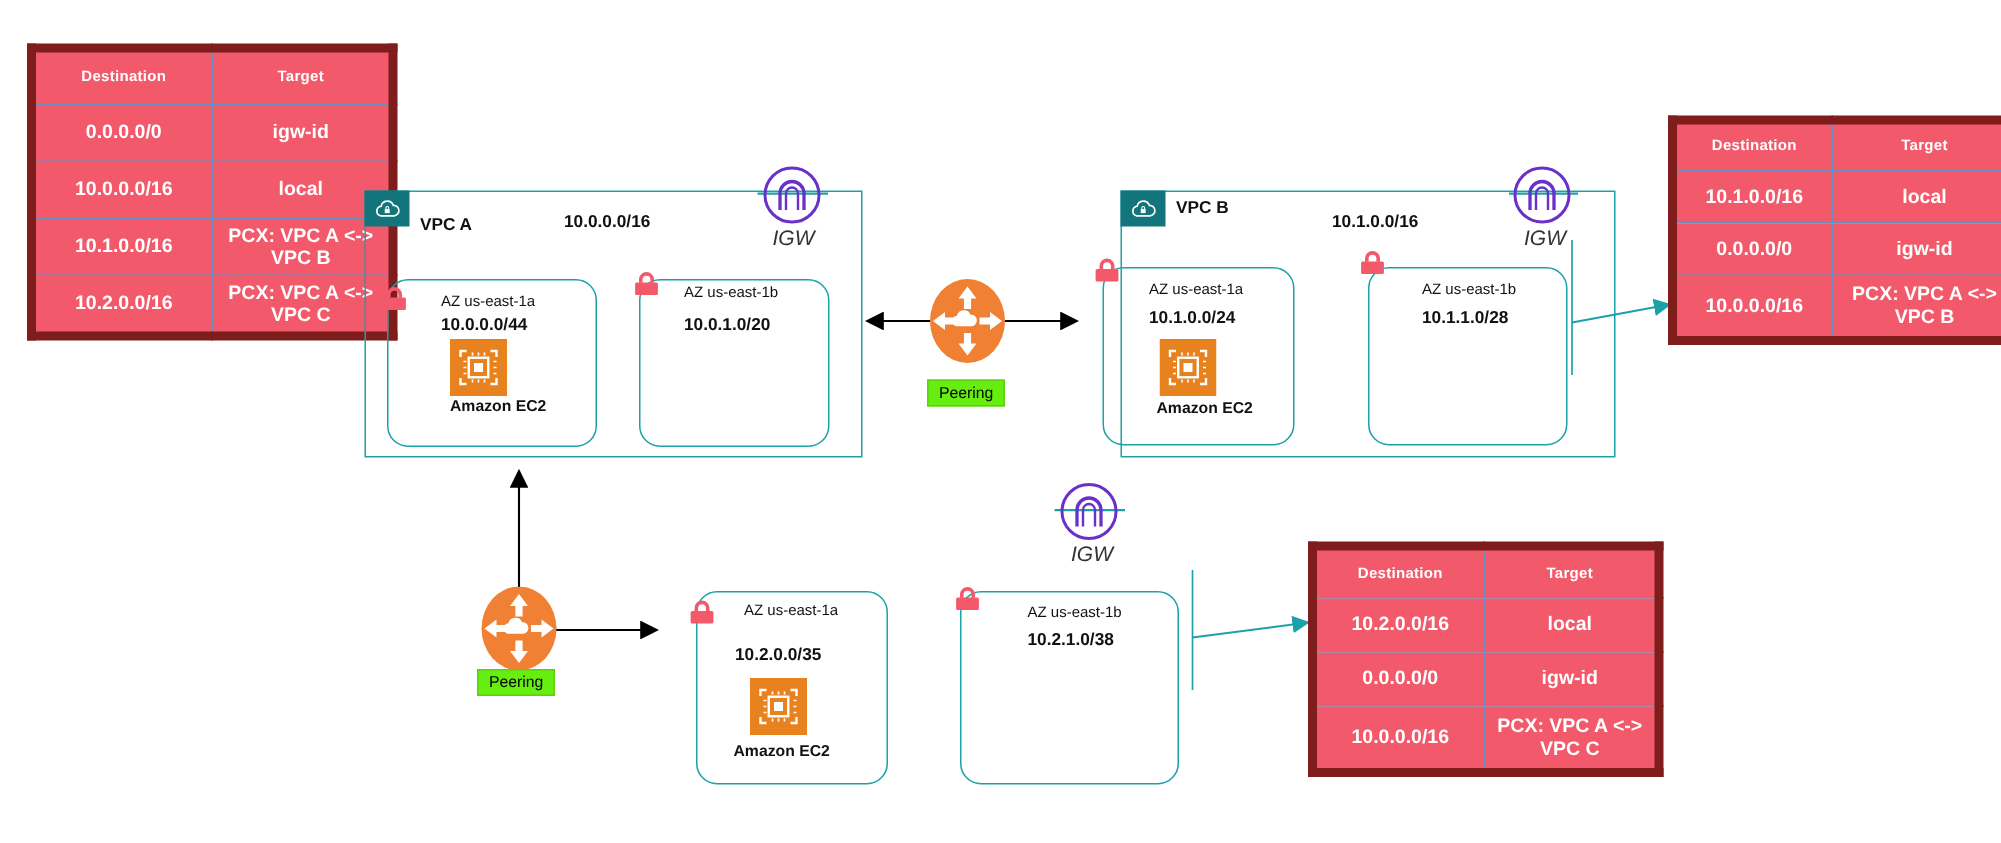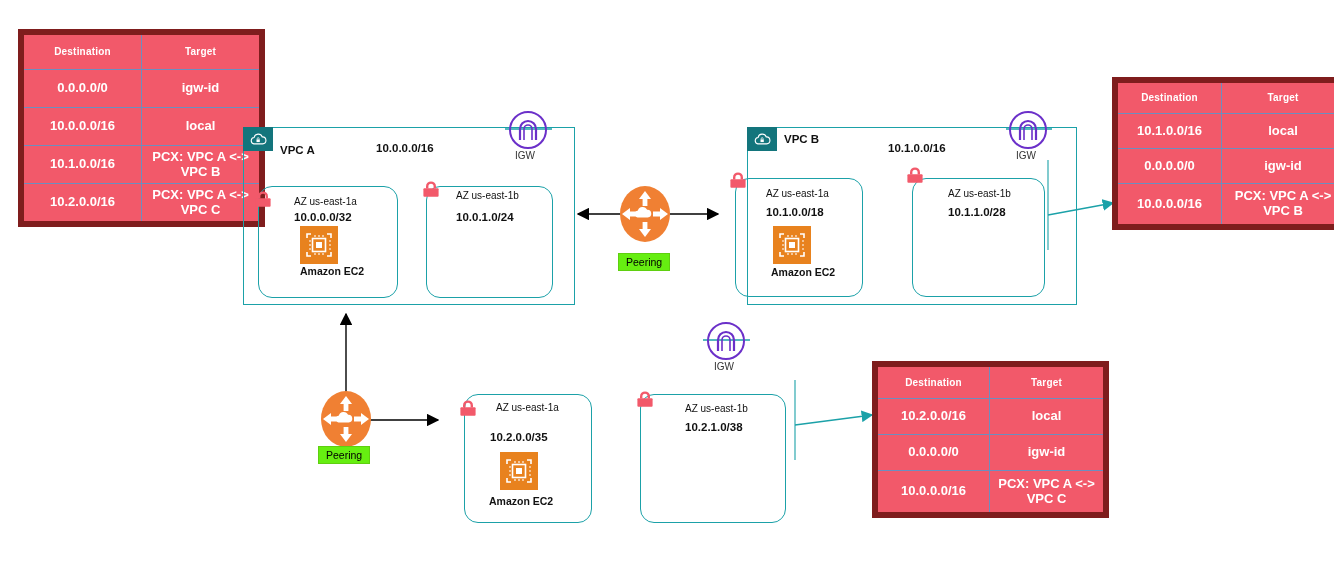--- a/index.html
+++ b/index.html
@@ -30,21 +30,21 @@
 
   
   .lock{position:absolute;width:22px;height:20px;}
 
   
   .ec2{position:absolute;width:38px;height:38px;}
   .ec2-label{position:absolute;font-size:10.5px;font-weight:bold;color:#111;white-space:nowrap;}
 
   
   .igw{position:absolute;width:40px;height:40px;}
-  .igw-label{position:absolute;font-size:10px;color:#333;}
+  .igw-label{position:absolute;font-size:14px;color:#333;font-style:italic;}
 
   
   .peer{position:absolute;width:52px;height:58px;}
   .peer-label{position:absolute;background:#66EE11;border:1px solid #5FCF10;
               font-size:10.5px;color:#000;padding:2px 7px;white-space:nowrap;}
 
   svg.lay{position:absolute;inset:0;width:1334px;height:562px;
           pointer-events:none;overflow:visible;}
 </style>
 </head>
@@ -164,21 +164,21 @@
   </div>
 
   <div class="subnet" style="left:258px;top:186px;width:138px;height:110px;"></div>
   <div class="lock" style="left:252px;top:190px;">
     <svg width="22" height="20" viewBox="0 0 22 20">
       <path d="M7.2,8.5 V6.4 a3.8,3.8 0 0,1 7.6,0 V8.5" fill="none" stroke="#F2596A" stroke-width="2.4"></path>
       <rect x="3.4" y="8.3" width="15.2" height="8.4" rx="1" fill="#F2596A"></rect>
     </svg>
   </div>
   <div class="sn-az" style="left:294px;top:196px;">AZ us-east-1a</div>
-  <div class="sn-cidr" style="left:294px;top:211px;">10.0.0.0/32</div>
+  <div class="sn-cidr" style="left:294px;top:211px;">10.0.0.0/44</div>
   <div class="ec2" style="left:300px;top:226px;">
     <svg width="38" height="38" viewBox="0 0 38 38">
       <rect x="0" y="0" width="38" height="38" fill="#E8821E"></rect>
       <path d="M27,8 h4 v4 M27,30 h4 v-4 M11,8 H7 v4 M11,30 H7 v-4" fill="none" stroke="#ffffff" stroke-width="1.6"></path>
       <rect x="12.5" y="12.5" width="13" height="13" fill="none" stroke="#ffffff" stroke-width="1.6"></rect>
       <rect x="16" y="16" width="6" height="6" fill="#ffffff"></rect>
       <g stroke="#ffffff" stroke-width="1.1">
         <path d="M15,11 v-2 M19,11 v-2 M23,11 v-2 M15,29 v-2 M19,29 v-2 M23,29 v-2"></path>
         <path d="M11,15 h-2 M11,19 h-2 M11,23 h-2 M29,15 h2 M29,19 h2 M29,23 h2"></path>
       </g>
@@ -187,21 +187,21 @@
   <div class="ec2-label" style="left:300px;top:265px;">Amazon EC2</div>
 
   <div class="subnet" style="left:426px;top:186px;width:125px;height:110px;"></div>
   <div class="lock" style="left:420px;top:180px;">
     <svg width="22" height="20" viewBox="0 0 22 20">
       <path d="M7.2,8.5 V6.4 a3.8,3.8 0 0,1 7.6,0 V8.5" fill="none" stroke="#F2596A" stroke-width="2.4"></path>
       <rect x="3.4" y="8.3" width="15.2" height="8.4" rx="1" fill="#F2596A"></rect>
     </svg>
   </div>
   <div class="sn-az" style="left:456px;top:190px;">AZ us-east-1b</div>
-  <div class="sn-cidr" style="left:456px;top:211px;">10.0.1.0/24</div>
+  <div class="sn-cidr" style="left:456px;top:211px;">10.0.1.0/20</div>
 
   <div class="igw" style="left:508px;top:110px;">
     <svg width="40" height="40" viewBox="0 0 40 40">
       <circle cx="20" cy="20" r="18" fill="none" stroke="#6B30C9" stroke-width="2"></circle>
       <path d="M12,30 V19 a8,8 0 0,1 16,0 V30" fill="none" stroke="#6B30C9" stroke-width="2.2"></path>
       <path d="M16,30 V19 a4,4 0 0,1 8,0 V30" fill="none" stroke="#6B30C9" stroke-width="1.6"></path>
     </svg>
   </div>
   <div class="igw-label" style="left:515px;top:150px;">IGW</div>
 
@@ -218,21 +218,21 @@
   </div>
 
   <div class="subnet" style="left:735px;top:178px;width:126px;height:117px;"></div>
   <div class="lock" style="left:727px;top:171px;">
     <svg width="22" height="20" viewBox="0 0 22 20">
       <path d="M7.2,8.5 V6.4 a3.8,3.8 0 0,1 7.6,0 V8.5" fill="none" stroke="#F2596A" stroke-width="2.4"></path>
       <rect x="3.4" y="8.3" width="15.2" height="8.4" rx="1" fill="#F2596A"></rect>
     </svg>
   </div>
   <div class="sn-az" style="left:766px;top:188px;">AZ us-east-1a</div>
-  <div class="sn-cidr" style="left:766px;top:206px;">10.1.0.0/18</div>
+  <div class="sn-cidr" style="left:766px;top:206px;">10.1.0.0/24</div>
   <div class="ec2" style="left:773px;top:226px;">
     <svg width="38" height="38" viewBox="0 0 38 38">
       <rect x="0" y="0" width="38" height="38" fill="#E8821E"></rect>
       <path d="M27,8 h4 v4 M27,30 h4 v-4 M11,8 H7 v4 M11,30 H7 v-4" fill="none" stroke="#ffffff" stroke-width="1.6"></path>
       <rect x="12.5" y="12.5" width="13" height="13" fill="none" stroke="#ffffff" stroke-width="1.6"></rect>
       <rect x="16" y="16" width="6" height="6" fill="#ffffff"></rect>
       <g stroke="#ffffff" stroke-width="1.1">
         <path d="M15,11 v-2 M19,11 v-2 M23,11 v-2 M15,29 v-2 M19,29 v-2 M23,29 v-2"></path>
         <path d="M11,15 h-2 M11,19 h-2 M11,23 h-2 M29,15 h2 M29,19 h2 M29,23 h2"></path>
       </g>

